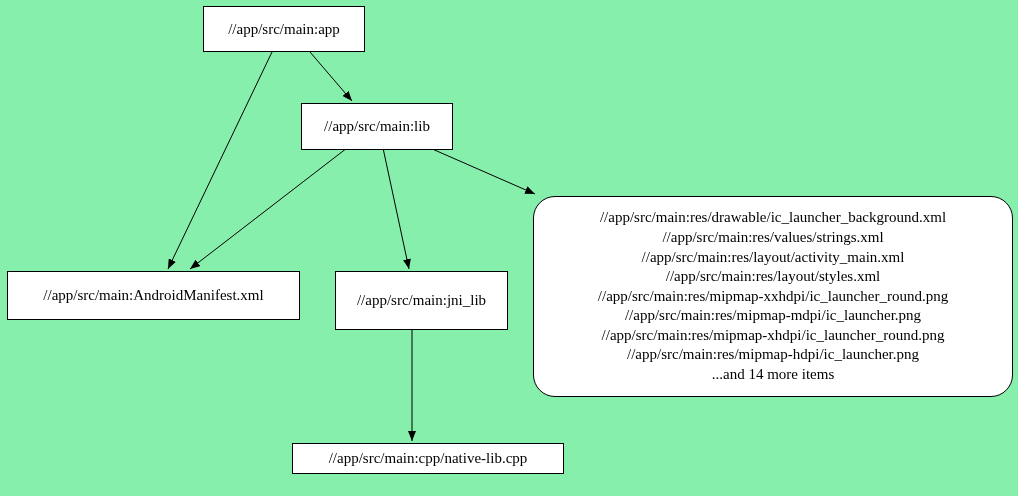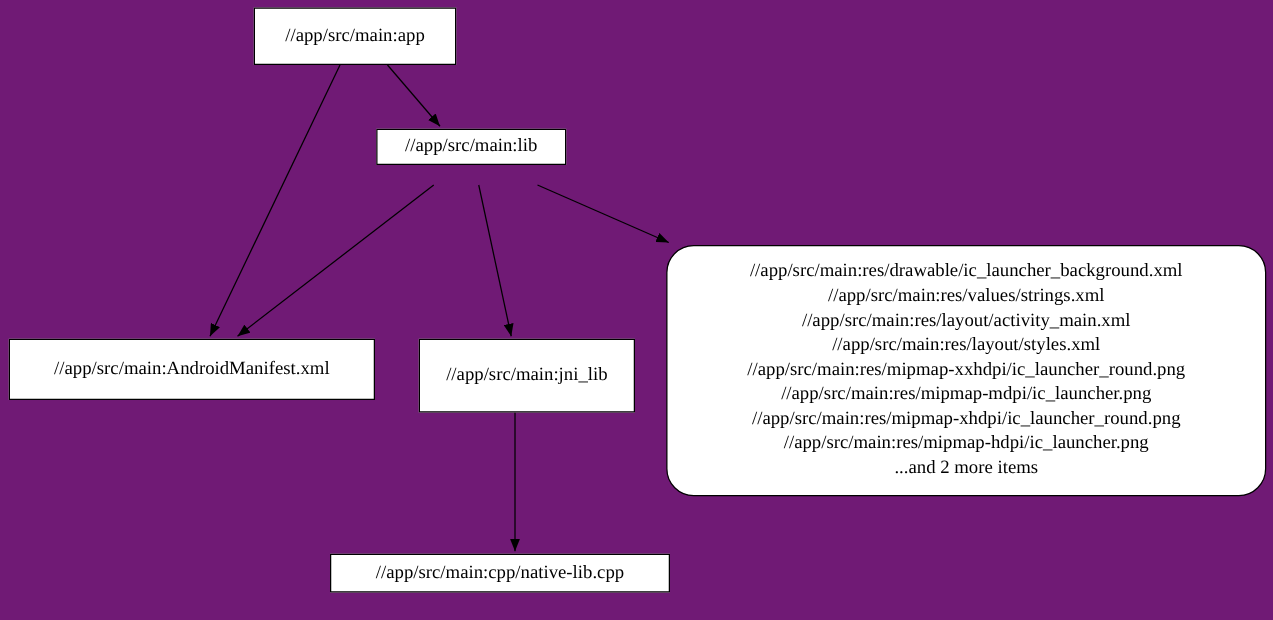--- a/index.html
+++ b/index.html
@@ -1,20 +1,20 @@
 <!DOCTYPE html>
 <html><head>
 <meta charset="utf-8">
 <style>
   html, body { margin: 0; padding: 0; background: #ffffff; }
   .canvas {
     position: relative;
     width: 1018px;
     height: 496px;
-    background: #701a75;
+    background: #86efac;
     color: #000000;
     font-family: "Liberation Serif", "DejaVu Serif", serif;
     overflow: hidden;
   }
   .edges {
     position: absolute;
     left: 0; top: 0;
     width: 1018px; height: 496px;
   }
   .node {
@@ -29,25 +29,25 @@
     text-align: center;
     white-space: nowrap;
   }
   .node-multi {
     flex-direction: column;
     line-height: 19.6px;
     font-size: 15px;
     border-radius: 22px;
   }
   .node-app      { left: 203px; top: 6px;   width: 162px; height: 46px; }
-  .node-lib      { left: 301px; top: 103px; width: 152px; height: 29px; }
+  .node-lib      { left: 301px; top: 103px; width: 152px; height: 47px; }
   .node-manifest { left: 7px;   top: 271px; width: 293px; height: 49px; }
   .node-jni      { left: 325px; top: 271px; width: 173px; height: 59px; margin-left: 10px; }
   .node-res      { left: 533px; top: 196px; width: 480px; height: 201px; }
-  .node-cpp      { left: 264px; top: 443px; width: 272px; height: 31px; }
+  .node-cpp      { left: 292px; top: 443px; width: 272px; height: 31px; }
 </style>
 </head>
 <body>
 
 <div class="canvas">
 
   <svg class="edges" viewBox="0 0 1018 496" xmlns="http://www.w3.org/2000/svg">
     <defs>
       <marker id="arrow" viewBox="0 0 10 8" refX="10" refY="4" markerWidth="10" markerHeight="8" markerUnits="userSpaceOnUse" orient="auto">
         <polygon points="0,0 10,4 0,8" fill="#000000"></polygon>
@@ -79,20 +79,20 @@
 
   <div class="node node-multi node-res">
     <div>//app/src/main:res/drawable/ic_launcher_background.xml</div>
     <div>//app/src/main:res/values/strings.xml</div>
     <div>//app/src/main:res/layout/activity_main.xml</div>
     <div>//app/src/main:res/layout/styles.xml</div>
     <div>//app/src/main:res/mipmap-xxhdpi/ic_launcher_round.png</div>
     <div>//app/src/main:res/mipmap-mdpi/ic_launcher.png</div>
     <div>//app/src/main:res/mipmap-xhdpi/ic_launcher_round.png</div>
     <div>//app/src/main:res/mipmap-hdpi/ic_launcher.png</div>
-    <div>...and 2 more items</div>
+    <div>...and 14 more items</div>
   </div>
 
   <div class="node node-cpp">
     <span>//app/src/main:cpp/native-lib.cpp</span>
   </div>
 
 </div>
 
 </body></html>

